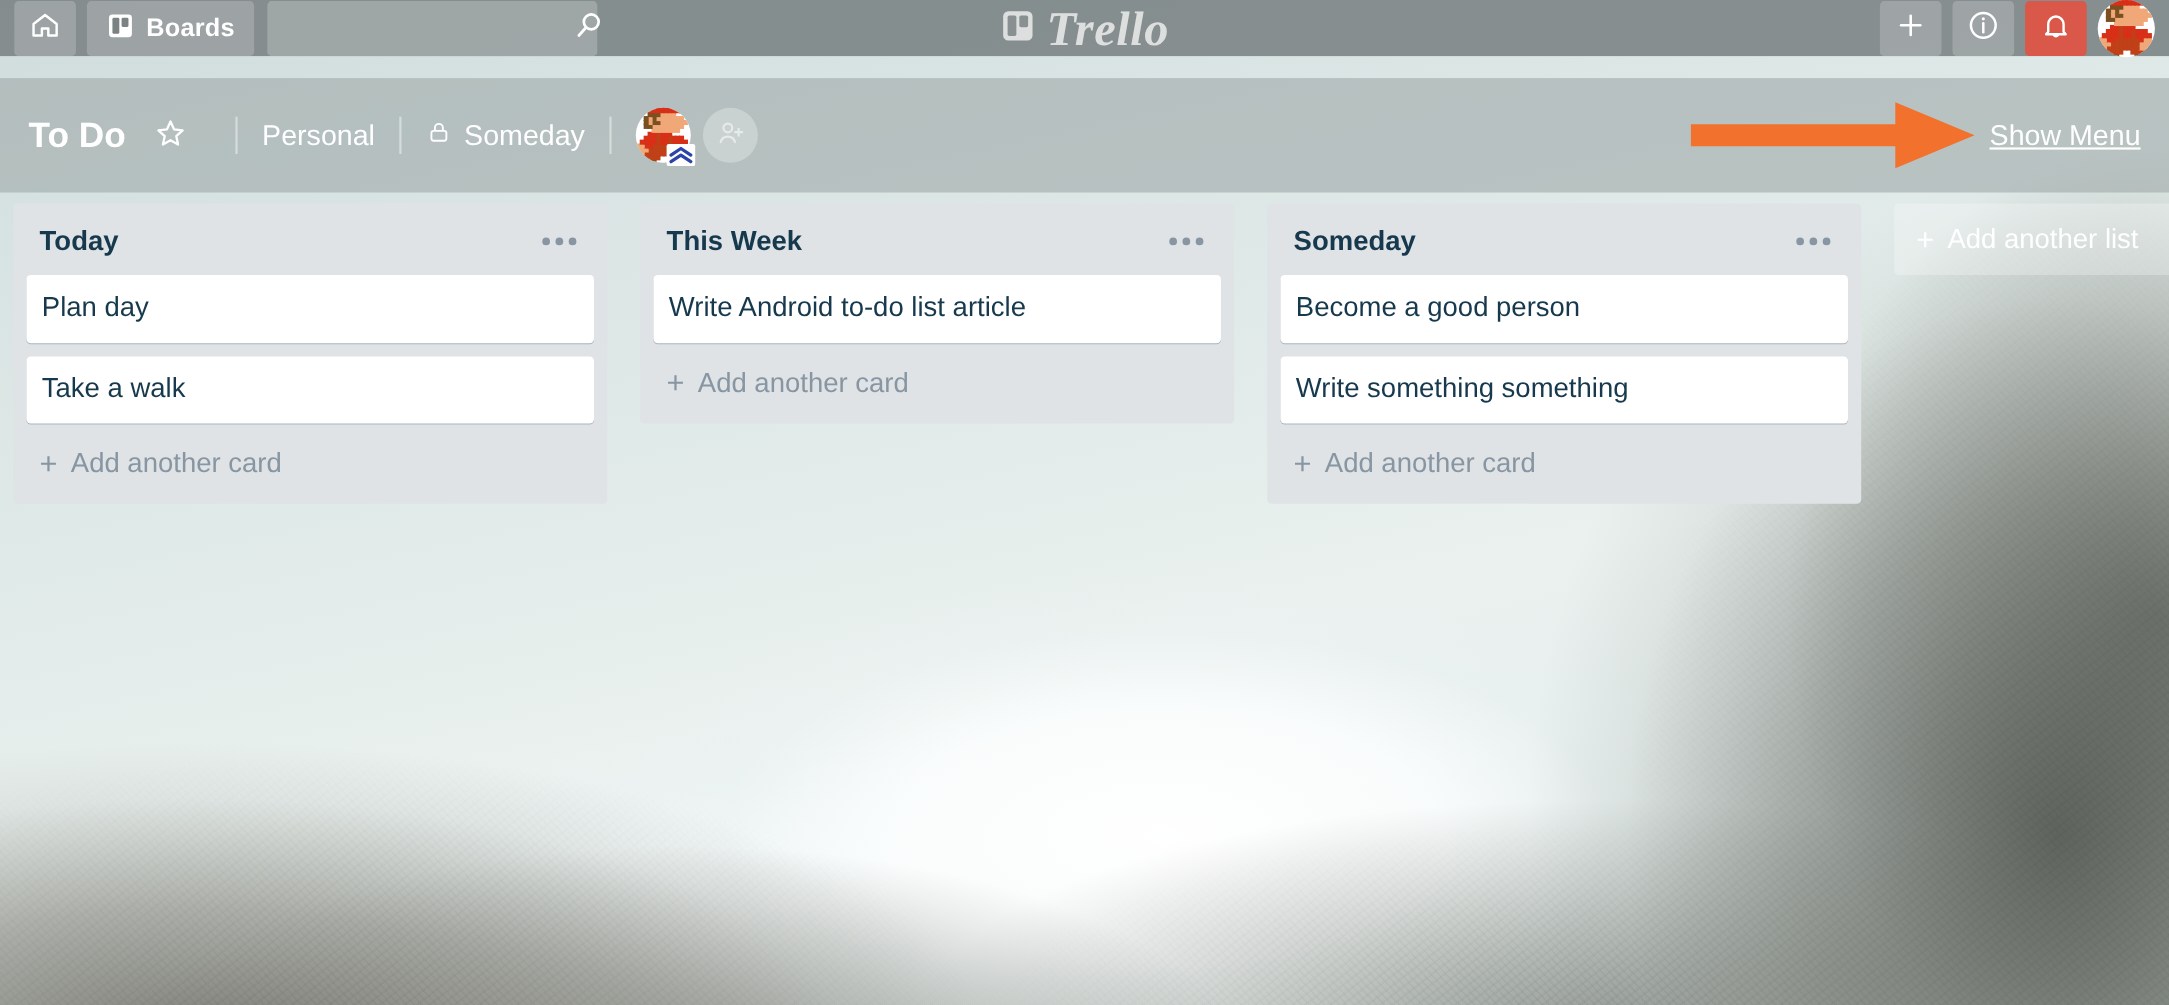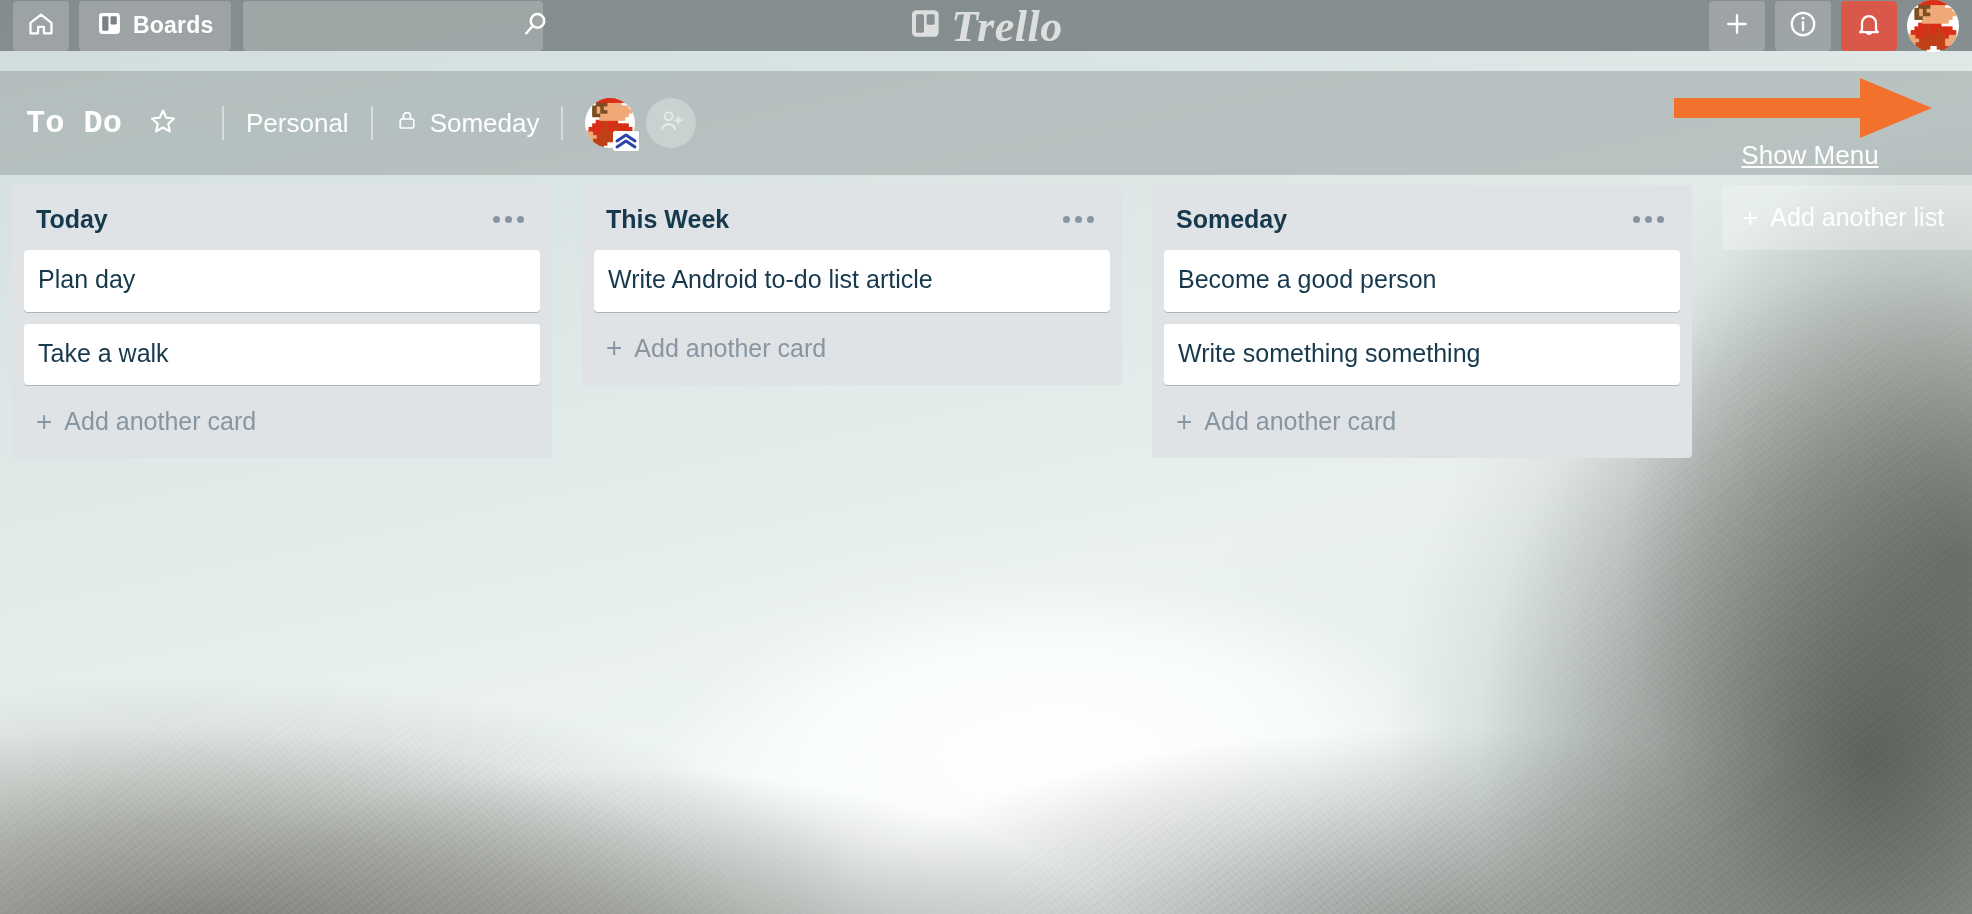--- a/index.html
+++ b/index.html
@@ -150,21 +150,20 @@
     background: rgba(160,170,170,0.62);
     display: flex;
     align-items: center;
     padding: 0 26px;
     z-index: 19;
   }
   #board-title {
     font-size: 32px; font-weight: bold; color: #fff;
     margin-right: 26px;
     cursor: pointer;
-    font-family: Liberation Mono, monospace;
   }
   #star-button { margin-right: 22px; cursor: pointer; display:flex; }
   .bh-divider {
     width: 2px; height: 34px;
     background: rgba(255,255,255,0.45);
     margin: 0 22px;
   }
   .bh-link {
     font-size: 26px; color: #fff; cursor: pointer;
     display: flex; align-items: center; gap: 11px;
@@ -179,21 +178,21 @@
   }
   #add-member-button {
     width: 50px; height: 50px;
     border-radius: 50%;
     background: rgba(255,255,255,0.28);
     display: flex; align-items: center; justify-content: center;
     cursor: pointer;
   }
   #show-menu-area {
     margin-left: auto;
-    display: flex; align-items: center; flex-direction: column;
+    display: flex; align-items: center;
   }
   #menu-arrow { margin-right: 10px; display: flex; align-items: center; }
   #show-menu-link {
     font-size: 26px; color: #fff;
     text-decoration: underline;
     cursor: pointer;
   }
 
   
   #lists-area {

